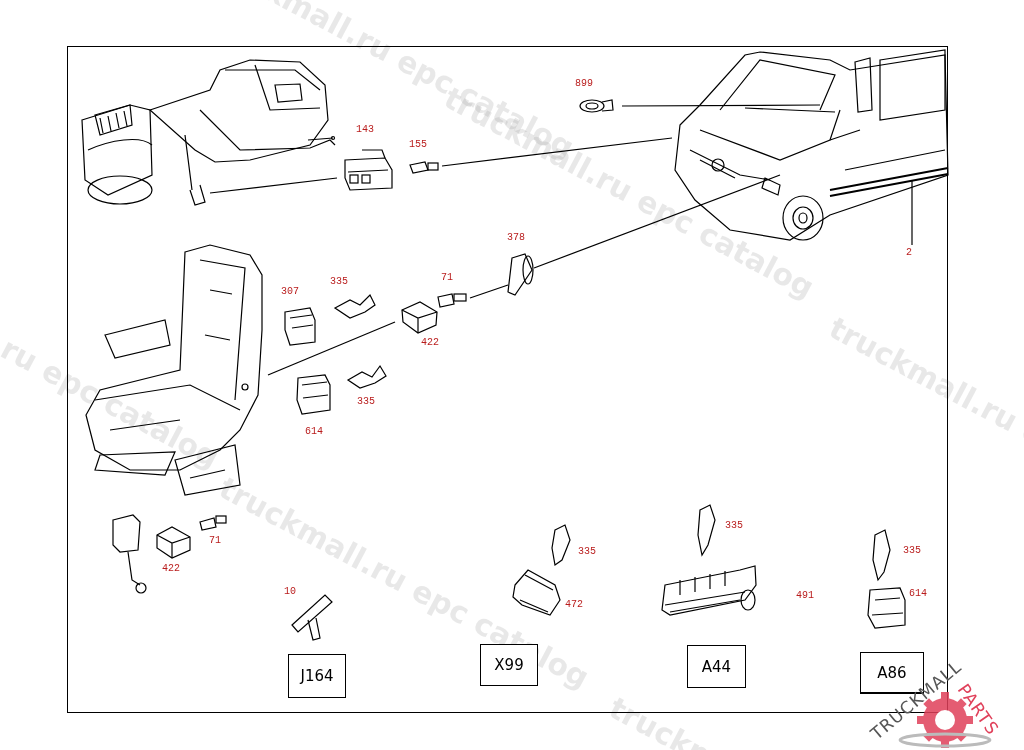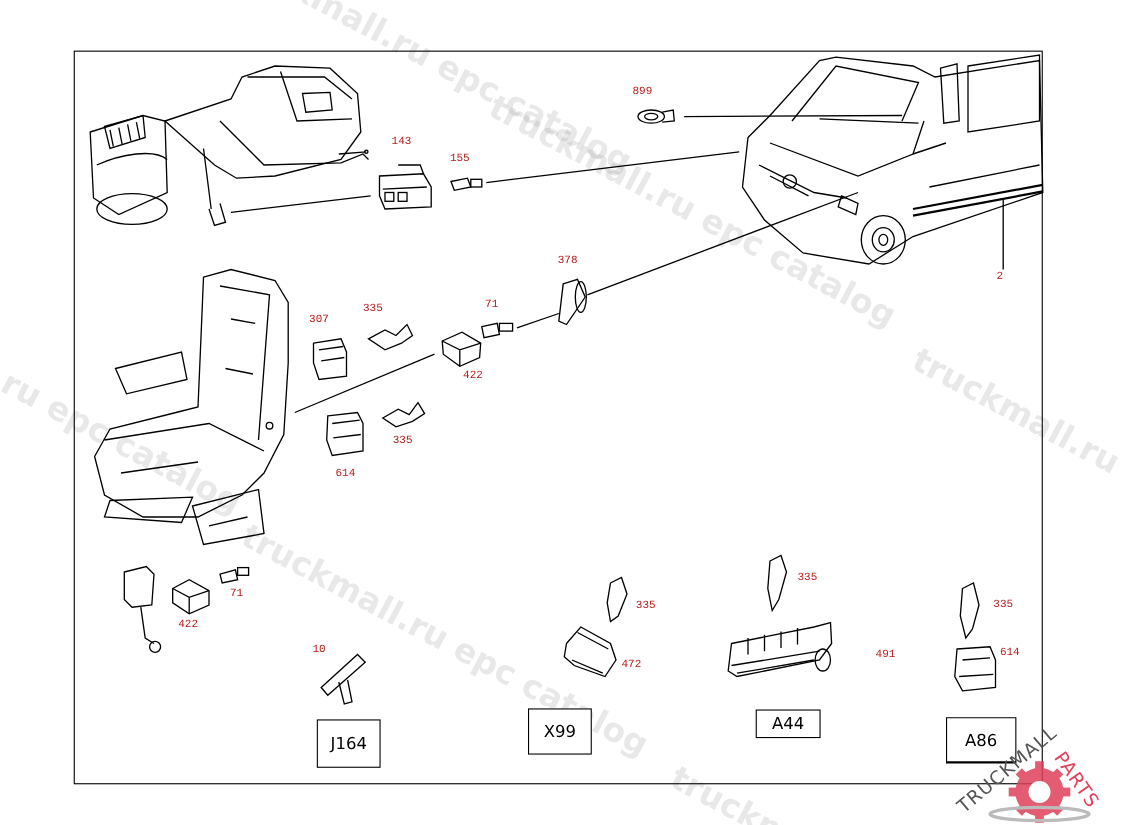--- a/index.html
+++ b/index.html
@@ -193,21 +193,21 @@
 <span class="callout" style="left:284px;top:587px">10</span>
 <span class="callout" style="left:578px;top:547px">335</span>
 <span class="callout" style="left:565px;top:600px">472</span>
 <span class="callout" style="left:725px;top:521px">335</span>
 <span class="callout" style="left:796px;top:591px">491</span>
 <span class="callout" style="left:903px;top:546px">335</span>
 <span class="callout" style="left:909px;top:589px">614</span>
 
 <div class="boxlabel" style="left:288px;top:654px;width:58px;height:44px">J164</div>
 <div class="boxlabel" style="left:480px;top:644px;width:58px;height:42px">X99</div>
-<div class="boxlabel" style="left:687px;top:645px;width:59px;height:26px">A44</div>
+<div class="boxlabel" style="left:687px;top:645px;width:59px;height:43px">A44</div>
 <div class="boxlabel" style="left:860px;top:652px;width:64px;height:42px;border-bottom-width:2px">A86</div>
 
 <div id="logo">
   <svg width="160" height="90" viewBox="0 0 160 90">
     <g fill="#e0405a" opacity="0.85">
       <circle cx="85" cy="60" r="22"></circle>
       <rect x="81" y="32" width="8" height="10"></rect>
         <rect x="81" y="78" width="8" height="10"></rect>
       <rect x="57" y="56" width="10" height="8"></rect>
         <rect x="103" y="56" width="10" height="8"></rect>

